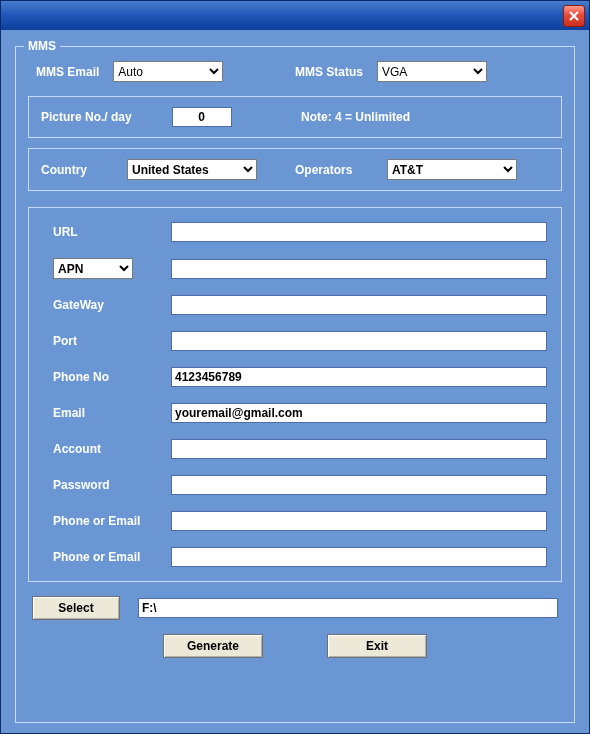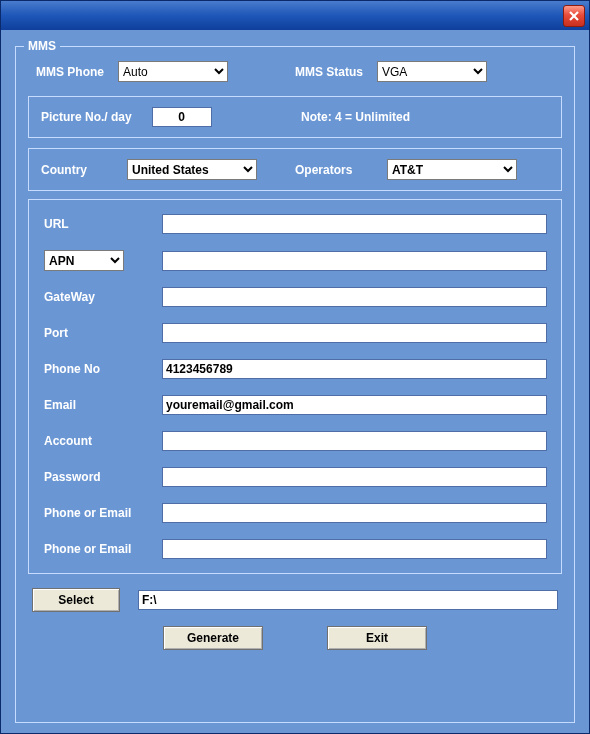--- a/index.html
+++ b/index.html
@@ -113,35 +113,35 @@
   .sect1 { display:flex; align-items:center; padding:2px 8px 4px 8px; }
   .sect1 .col { flex:1; display:flex; align-items:center; gap:14px; }
 
   .sect-pic {
     border:1px solid #c7dbff;
     margin-top:10px;
     padding:10px 12px;
     display:flex;
     align-items:center;
   }
-  .sect-pic .col1 { width:260px; display:flex; align-items:center; gap:20px; }
+  .sect-pic .col1 { width:260px; display:flex; align-items:center; gap:40px; }
 
   .sect-country {
     border:1px solid #c7dbff;
     margin-top:10px;
     padding:10px 12px;
     display:flex;
     align-items:flex-end;
   }
   .sect-country .col { flex:1; display:flex; align-items:center; gap:14px; }
 
   .sect-fields {
     border:1px solid #c7dbff;
-    margin-top:8px;
-    padding:14px 14px 10px 15px;
+    margin-top:16px;
+    padding:14px 14px 10px 24px;
   }
   .form-row {
     display:flex;
     align-items:center;
     margin-bottom:16px;
   }
   .form-row .flabel {
     width:118px;
     color:#fff;
     font-weight:bold;
@@ -176,21 +176,21 @@
     </div>
   </div>
   <div class="client">
     <div class="panel">
 
       <div class="groupbox outer">
         <div class="group-label">MMS</div>
 
         <div class="sect1">
           <div class="col">
-            <span class="lbl">MMS Phone</span>
+            <span class="lbl">MMS Email</span>
             <select class="win" style="width:110px">
               <option>Auto</option>
             </select>
           </div>
           <div class="col">
             <span class="lbl">MMS Status</span>
             <select class="win" style="width:110px">
               <option>VGA</option>
             </select>
           </div>

